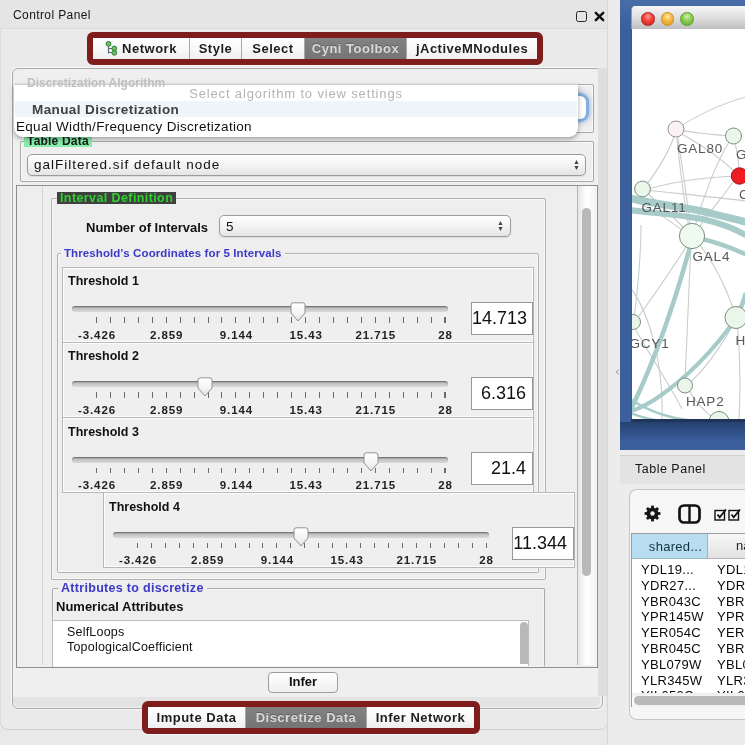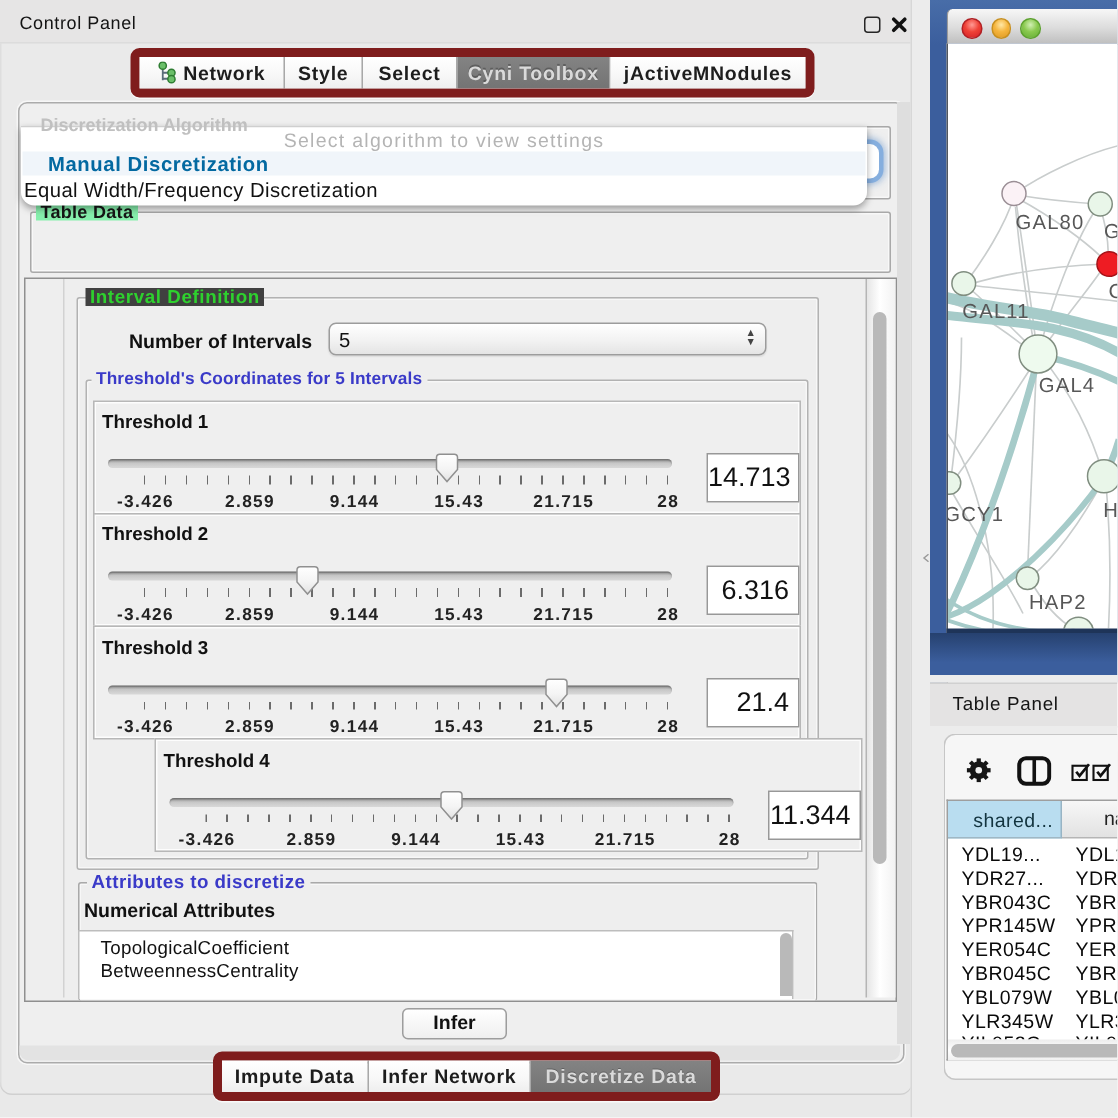--- a/index.html
+++ b/index.html
@@ -57,27 +57,31 @@
 <div class="abs" style="left:13px;top:697px;width:587px;height:10px;background:#e3e3e3;border-radius:0 0 6px 6px;"></div>
 
 <div class="group" style="left:20px;top:84px;width:572px;height:47px;"></div>
 
 <div class="abs" style="left:560px;top:96px;width:26px;height:23px;border-radius:6px;background:#fff;box-shadow:0 0 0 3px #85aede,0 0 5px 4px rgba(90,140,200,.55);"></div>
 <div class="spin" style="left:568px;top:101px;">▲<br>▼</div>
 
 <div class="abs" style="left:14px;top:84px;width:564px;height:52px;background:#fff;border-radius:0 0 9px 9px;border-top:1px solid #cfcfcf;box-shadow:0 2px 5px rgba(0,0,0,.35);z-index:30;"></div>
 <div class="abs" style="left:14px;top:86px;width:564px;text-align:center;font-size:13px;letter-spacing:.85px;color:#b4b4b4;z-index:31;">Select algorithm to view settings</div>
 <div class="abs" style="left:15px;top:101px;width:562px;height:16px;background:#f0f5fa;z-index:30;"></div>
-<div class="abs" style="left:16px;top:102px;font-size:13.5px;font-weight:bold;letter-spacing:.4px;color:#0369a1;z-index:31;padding-left:16px;">Manual Discretization</div>
+<div class="abs" style="left:16px;top:102px;font-size:13.5px;font-weight:bold;letter-spacing:.4px;color:#404040;z-index:31;padding-left:16px;">Manual Discretization</div>
 <div class="abs" style="left:16px;top:119px;font-size:13.5px;letter-spacing:.3px;color:#111;z-index:31;">Equal Width/Frequency Discretization</div>
 
 <div class="abs" style="left:27px;top:75.5px;font-size:12px;font-weight:bold;color:#c0c0c0;z-index:32;">Discretization Algorithm</div>
 
 <div class="group" style="left:20px;top:141px;width:572px;height:39px;background:#efefef;"></div>
 <div class="glabel" style="left:24px;top:135px;font-weight:bold;letter-spacing:.2px;color:#161616;">Table Data</div>
+<div class="combo" style="left:27px;top:153.5px;width:557px;height:20px;">
+  <span class="ctext">galFiltered.sif default node</span>
+  <div class="spin" style="left:545px;top:4px;">▲<br>▼</div>
+</div>
 
 <div class="abs" style="left:16px;top:185px;width:580px;height:481px;border:1px solid #8f8f8f;background:#eeeeee;"></div>
 <div class="abs" style="left:42px;top:186px;width:1px;height:479px;background:#d2d2d2;"></div>
 
 <div class="abs" style="left:577px;top:186px;width:19px;height:479px;background:linear-gradient(90deg,#e6e6e6,#ffffff 45%,#f2f2f2);border-left:1px solid #b5b5b5;"></div>
 <div class="abs" style="left:582px;top:208px;width:9px;height:368px;background:#b9b9b9;border-radius:5px;"></div>
 
 <div class="group" style="left:51px;top:198px;width:493px;height:380px;border-color:#b2b2b2;"></div>
 <div class="glabel" style="left:57px;top:192px;color:#2ed12e;background:#404040;font-size:12.5px;font-weight:bold;letter-spacing:.4px;">Interval Definition</div>
 <div class="abs" style="left:86px;top:220px;font-size:13px;font-weight:bold;color:#111;">Number of Intervals</div>
@@ -176,32 +180,32 @@
         </defs>
       </svg>
   <div class="vbox">11.344</div>
 </div>
 
 <div class="group" style="left:52px;top:588px;width:491px;height:78px;border-bottom:none;"></div>
 <div class="glabel" style="left:58px;top:582px;color:#3a3ac8;background:#eeeeee;font-size:12.5px;font-weight:bold;letter-spacing:.3px;">Attributes to discretize</div>
 <div class="abs" style="left:56px;top:598.5px;font-size:13px;font-weight:bold;color:#111;">Numerical Attributes</div>
 <div class="abs" style="left:52px;top:620px;width:477px;height:46px;background:#fff;border:1px solid #bdbdbd;border-bottom:none;box-sizing:border-box;">
   <div style="padding-top:4px;">
+    <div class="listitem">SelfLoops</div>
     <div class="listitem">TopologicalCoefficient</div>
-    <div class="listitem">BetweennessCentrality</div>
   </div>
 </div>
 <div class="abs" style="left:520px;top:622px;width:8px;height:42px;background:#b9b9b9;border-radius:4px 4px 0 0;"></div>
 
 <div class="abs" style="left:268px;top:672px;width:68px;height:19px;border:1px solid #9d9d9d;border-radius:4px;background:linear-gradient(#ffffff,#efefef);text-align:center;font-size:13px;font-weight:bold;color:#111;line-height:18px;">Infer</div>
 
 <div class="tabbar" style="left:142px;top:701px;">
   <div class="tab" style="width:97px;">Impute Data</div>
+  <div class="tab sel" style="width:120px;">Discretize Data</div>
   <div class="tab" style="width:107px;">Infer Network</div>
-  <div class="tab sel" style="width:120px;">Discretize Data</div>
 </div>
 
 <div class="abs" style="left:598px;top:68px;width:9px;height:628px;background:#dedede;"></div>
 <div class="abs" style="left:607px;top:0;width:13px;height:745px;background:#ececec;border-left:1px solid #d7d7d7;"></div>
 <svg class="abs" style="left:615px;top:369px;" width="5" height="6" viewBox="0 0 5 6">
       <path d="M4 .5 L1 3 L4 5.5" fill="none" stroke="#9a9a9a" stroke-width="1"></path>
     </svg>
 
 <div class="abs" style="left:620px;top:0;width:125px;height:455px;background:linear-gradient(#486da8,#3b5e9d 30px,#3b5e9d);"></div>
 

